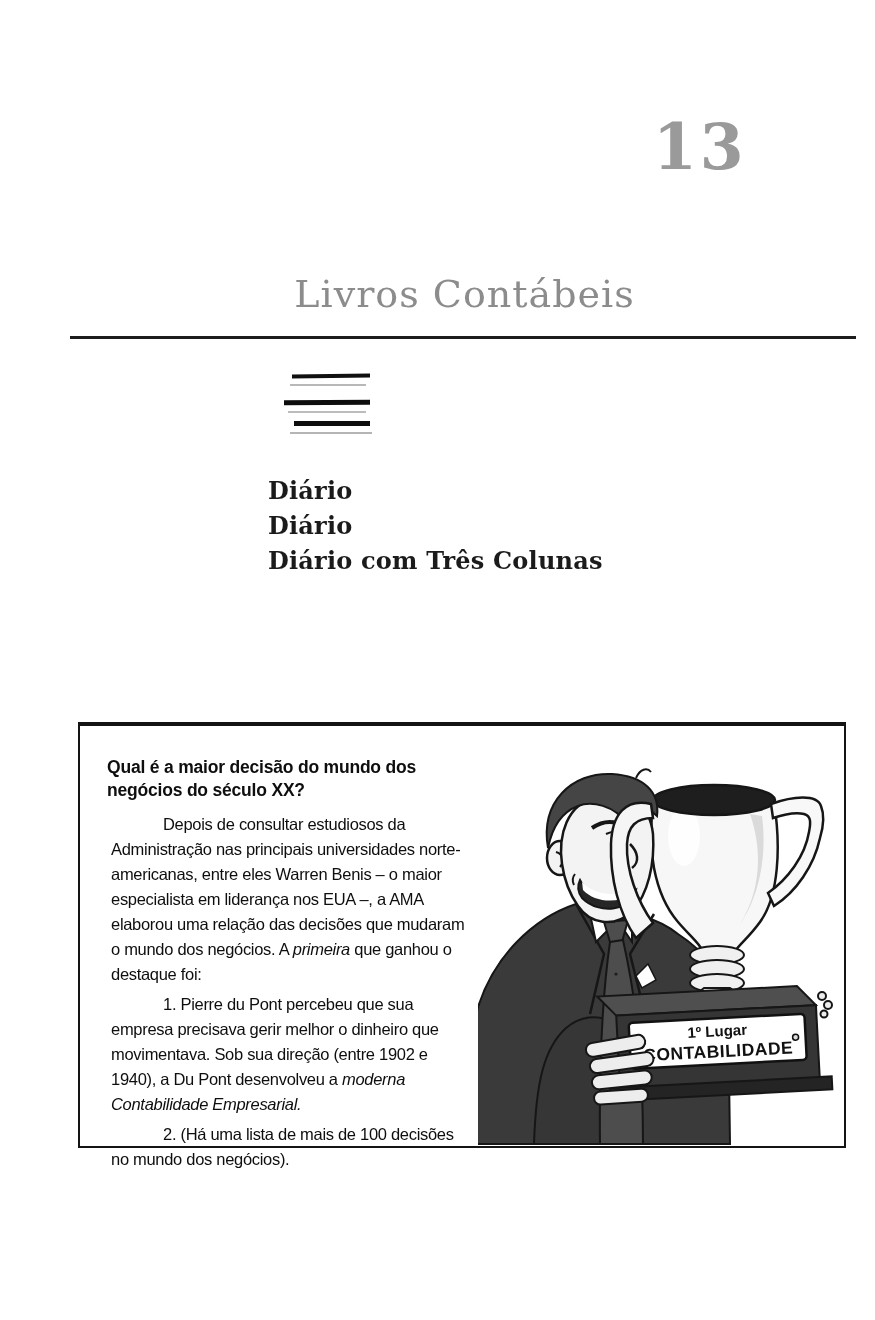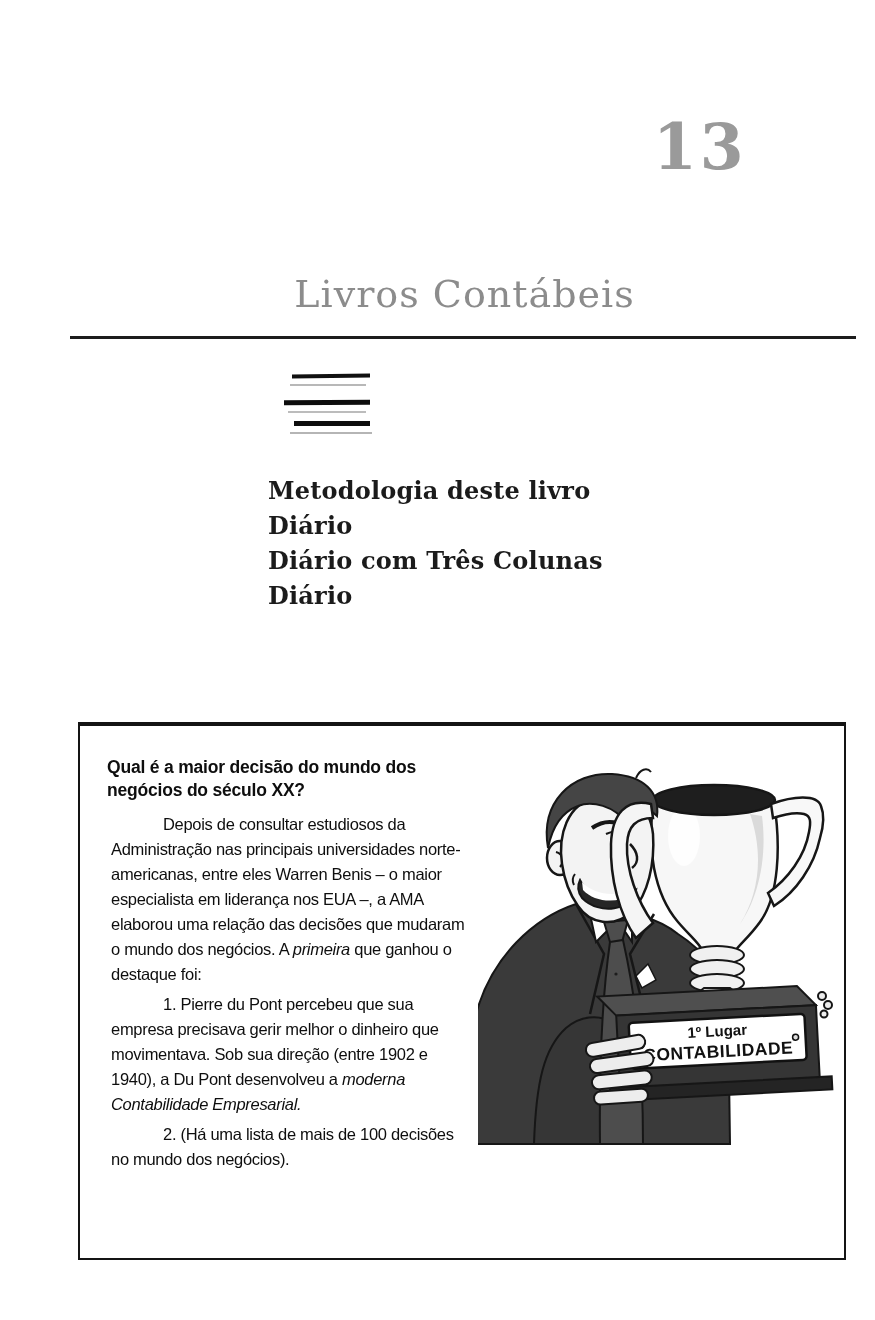--- a/index.html
+++ b/index.html
@@ -22,21 +22,21 @@
   .ln-b1{top:18px;left:8px;width:76px;height:2px;background:#b8b8b8;}
   .ln-a2{top:34px;left:2px;width:86px;height:5px;background:#0d0d0d;transform:skewY(-.4deg);}
   .ln-b2{top:45px;left:6px;width:78px;height:2px;background:#bcbcbc;}
   .ln-a3{top:55px;left:12px;width:76px;height:5px;background:#0d0d0d;}
   .ln-b3{top:66px;left:8px;width:82px;height:2px;background:#b5b5b5;}
   
   .toc{position:absolute;left:268px;top:473px;margin:0;padding:0;list-style:none;
         font-family:"DejaVu Serif","Liberation Serif",serif;font-weight:700;
         font-size:24px;line-height:35px;color:#1b1b1b;letter-spacing:.2px;}
   
-  .feature-box{position:absolute;left:78px;top:722px;width:768px;height:538px;
+  .feature-box{position:absolute;left:78px;top:722px;width:768px;height:426px;
         box-sizing:border-box;border:2px solid #141414;border-top-width:4px;
         background:#fff;}
   .box-text{position:absolute;left:27px;top:30px;width:368px;
         color:#0e0e0e;font-size:16.5px;line-height:25px;letter-spacing:-.3px;}
   .box-text h2{margin:0 0 10px 0;font-size:17.5px;line-height:23px;font-weight:700;
         letter-spacing:-.2px;}
   .box-text p{margin:4px;text-indent:52px;}
   .box-text p + p{margin-top:5px;}
   .box-text i{font-style:italic;}
   
@@ -59,24 +59,23 @@
   <div class="ledger-icon">
     <div class="ln-a1"></div>
     <div class="ln-b1"></div>
     <div class="ln-a2"></div>
     <div class="ln-b2"></div>
     <div class="ln-a3"></div>
     <div class="ln-b3"></div>
   </div>
 
   <ul class="toc">
-    <li>Metodologia deste livro</li>
+    <li>Diário</li>
     <li>Diário</li>
     <li>Diário com Três Colunas</li>
-    <li>Diário</li>
   </ul>
 
   <div class="feature-box">
 
     <div class="box-text">
       <h2>Qual é a maior decisão do mundo dos negócios do século XX?</h2>
       <p><span>Depois de consultar estudiosos da Administração nas principais universidades norte-americanas, entre eles Warren Benis – o maior especialista em liderança nos EUA –, a AMA elaborou uma relação das decisões que mudaram o mundo dos negócios. A </span><i>primeira</i><span> que ganhou o destaque foi:</span></p>
       <p><span>1. Pierre du Pont percebeu que sua empresa precisava gerir melhor o dinheiro que movimentava. Sob sua direção (entre 1902 e 1940), a Du Pont desenvolveu a </span><i>moderna Contabilidade Empresarial.</i></p>
       <p>2. (Há uma lista de mais de 100 decisões no mundo dos negócios).</p>
     </div>

